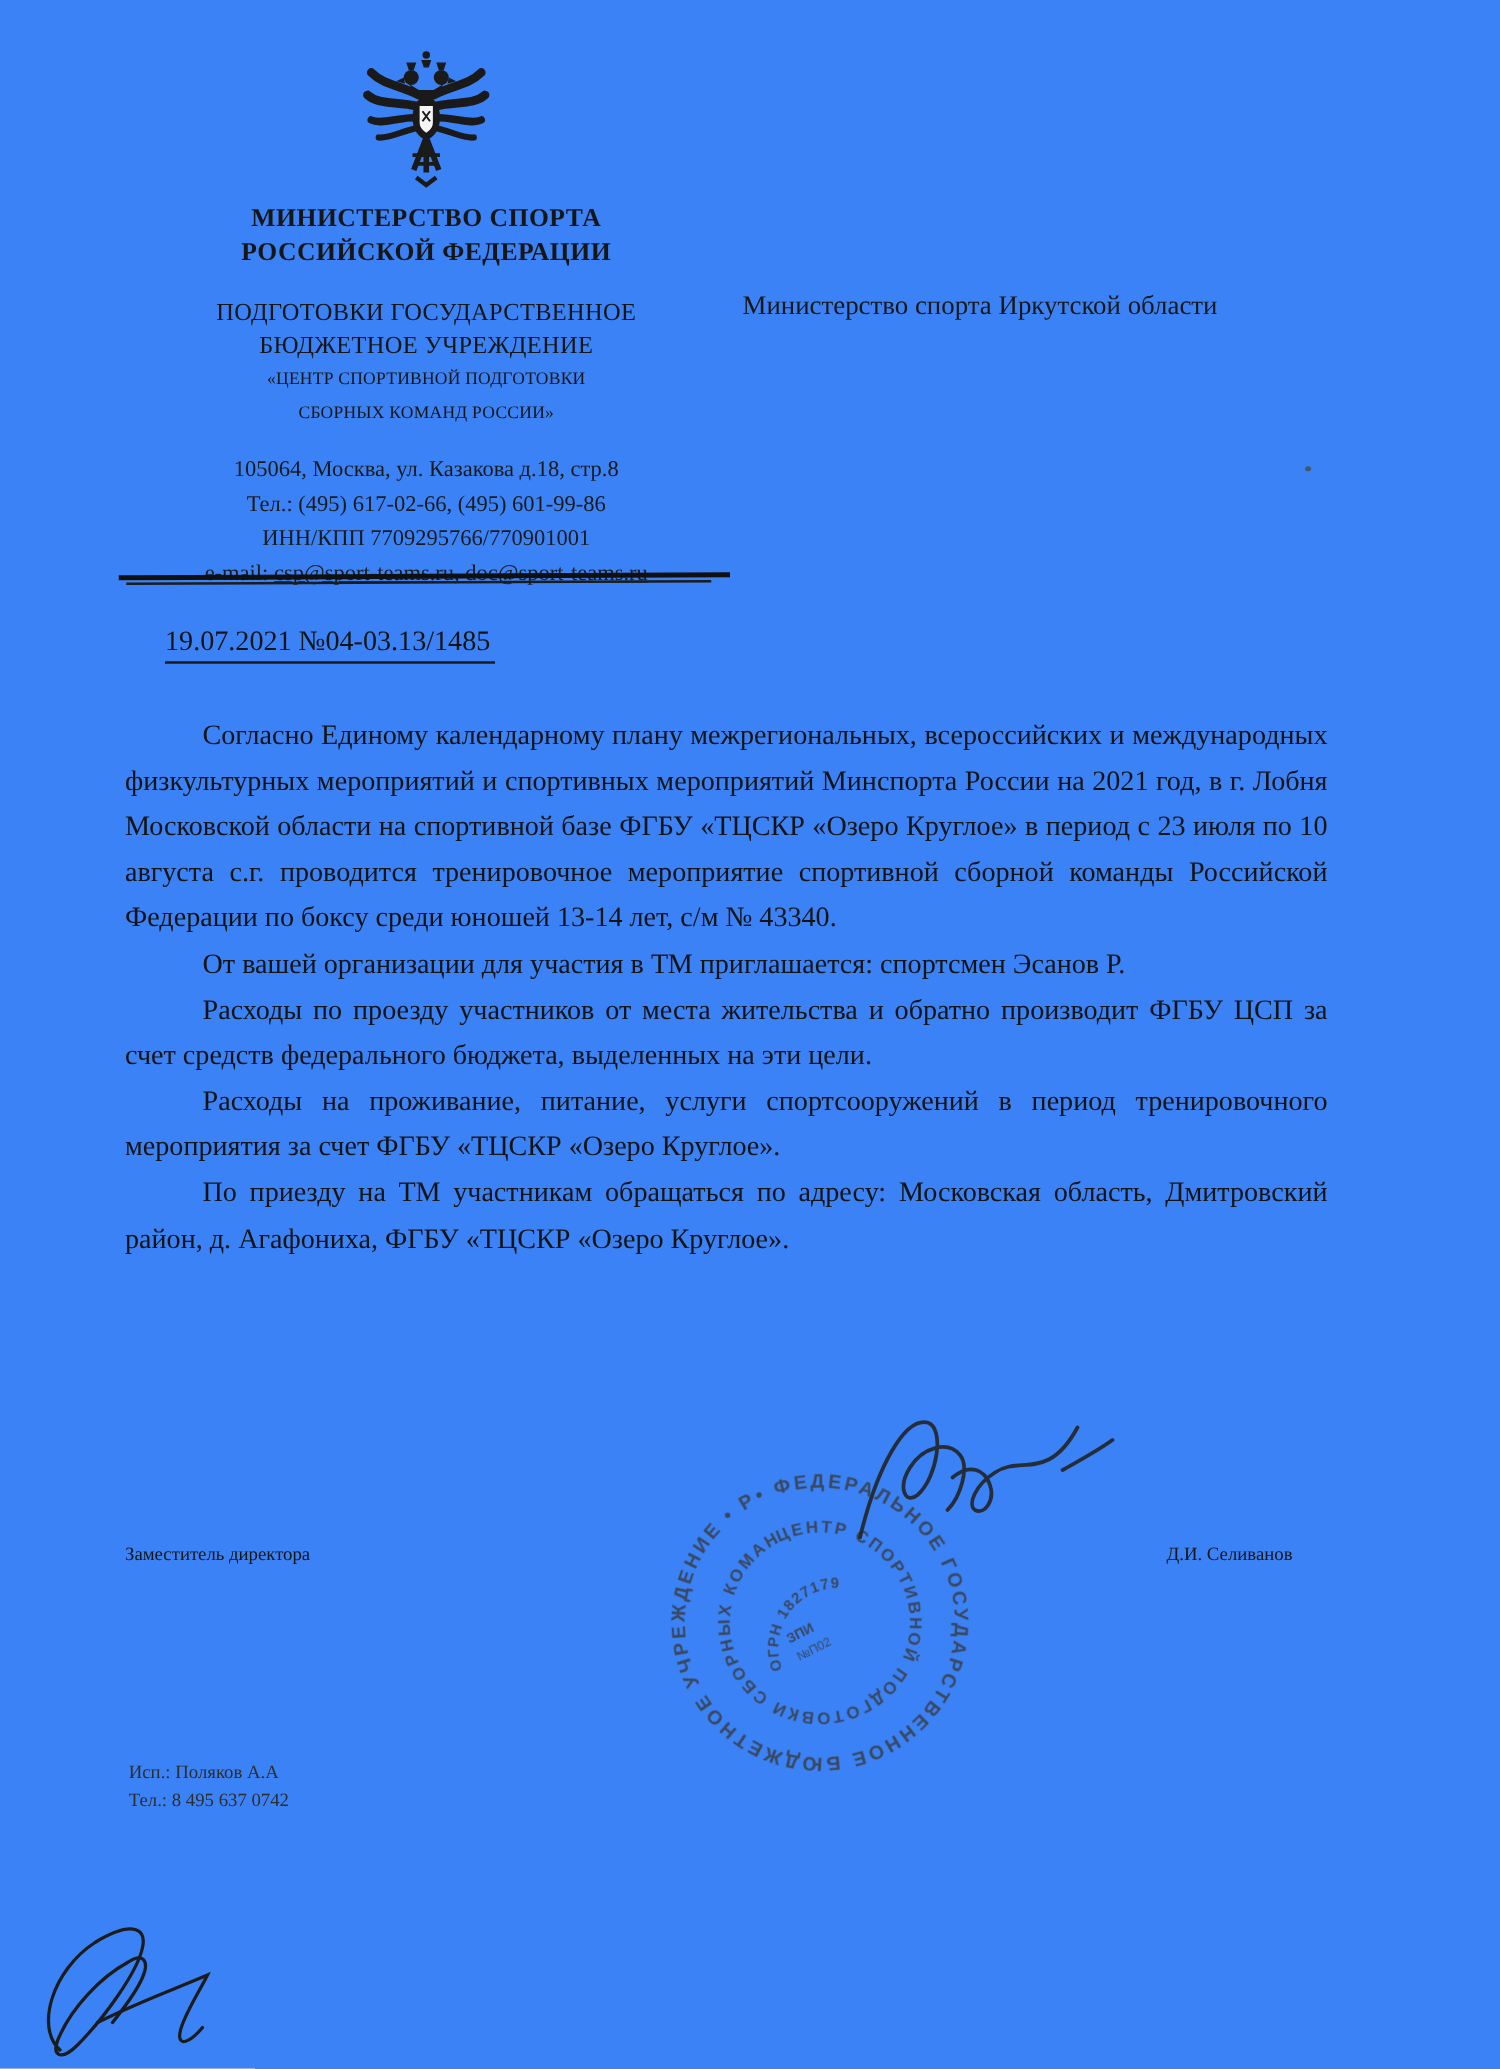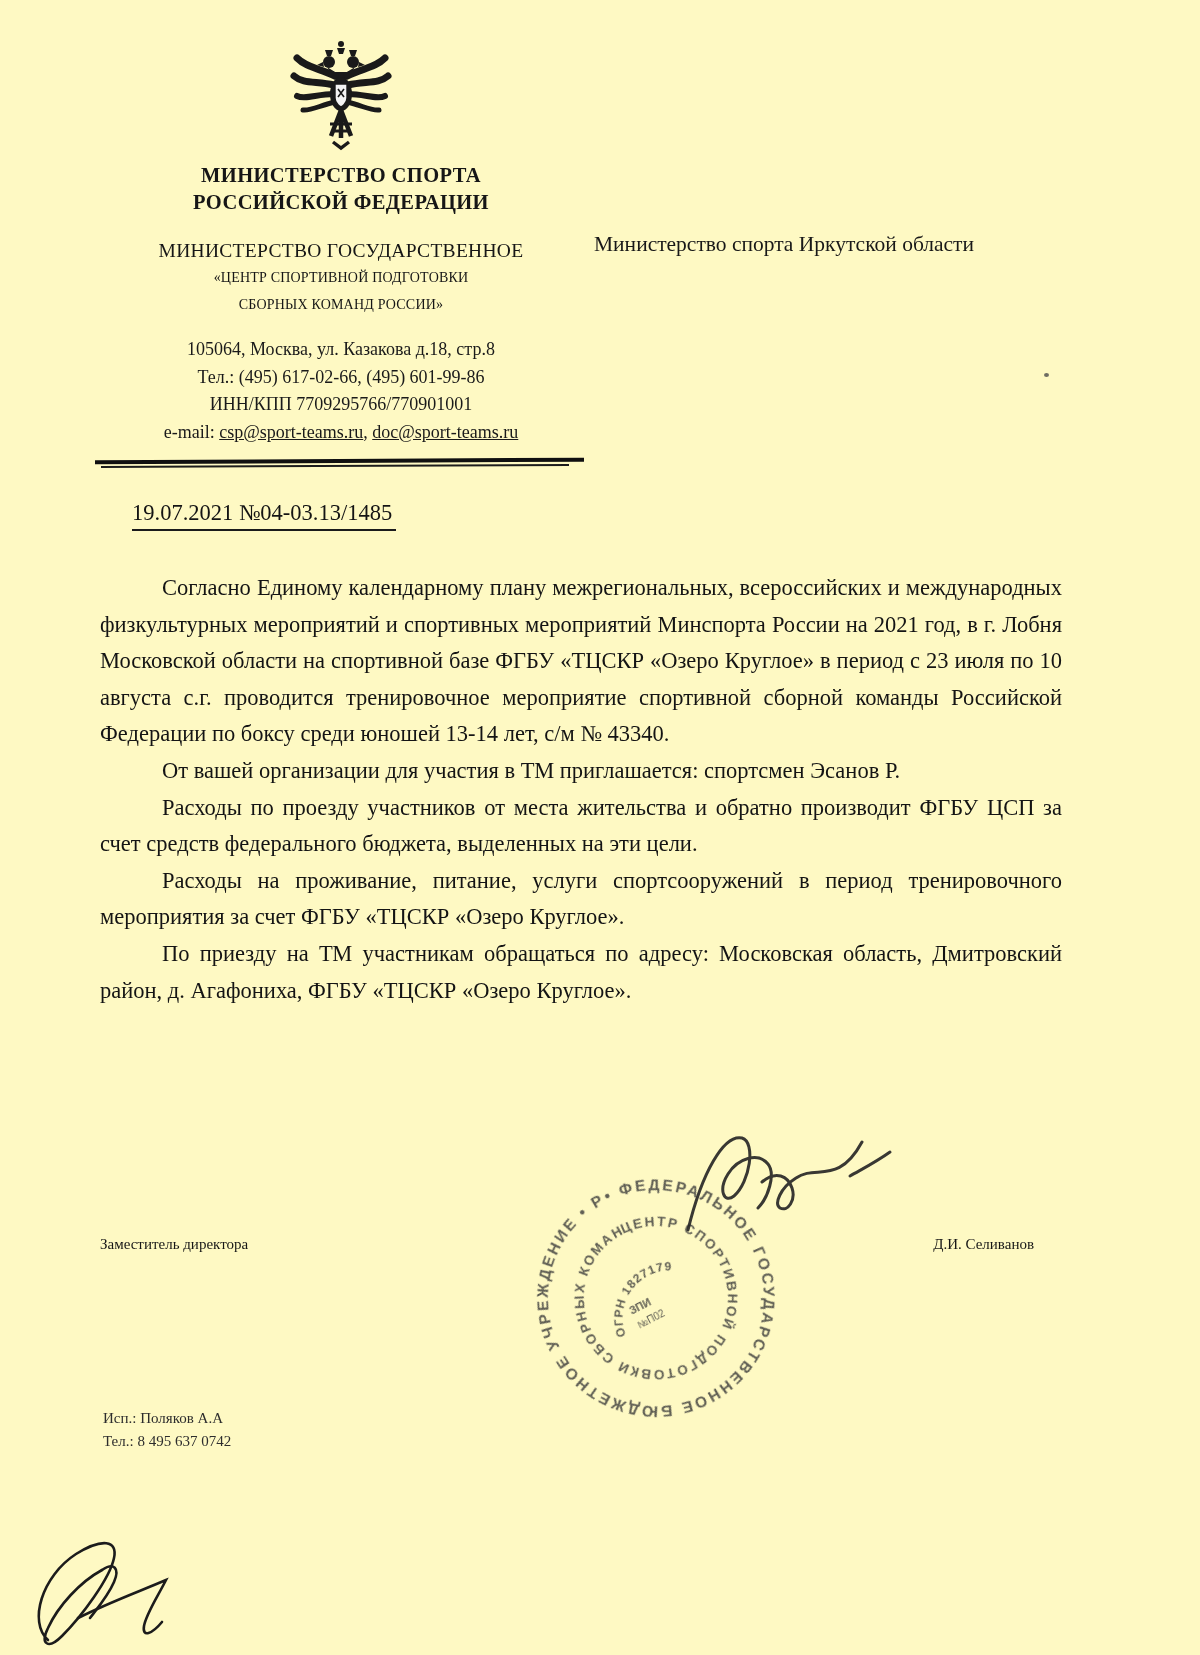--- a/index.html
+++ b/index.html
@@ -1,19 +1,19 @@
 <!DOCTYPE html>
 <html lang="ru"><head>
 <meta charset="utf-8">
 <style>
   * { margin:0; padding:0; box-sizing:border-box; }
   html,body { background:#ffffff; }
   .page {
     position:relative; width:1200px; height:1655px; margin:0 auto;
-    background:#fef9c3; overflow:hidden;
+    background:#3b82f6; overflow:hidden;
     font-family:"Liberation Serif","DejaVu Serif",serif; color:#1c1c1c;
   }
   
   .letterhead {
     position:absolute; left:95px; top:38px; width:492px; text-align:center;
     color:#161616;
   }
   .coat { display:block; margin:0 auto 6px auto; }
   .lh-ministry { font-weight:bold; font-size:20.5px; line-height:27px; letter-spacing:.4px; }
   .lh-orgtype  { margin-top:22px; font-size:19.5px; line-height:26px; letter-spacing:.3px; }
@@ -94,21 +94,22 @@
 
         <path d="M52 72 L42 98 M52 72 L52 100 M52 72 L62 98" fill="none" stroke-width="4.5"></path>
         <path d="M41 86 L63 86 M43 93 L61 93" fill="none" stroke-width="3"></path>
         <path d="M44 104 L52 110 L60 104" fill="none" stroke-width="3.4"></path>
       </g>
     </svg>
 
     <div class="lh-ministry">МИНИСТЕРСТВО СПОРТА</div>
     <div class="lh-ministry">РОССИЙСКОЙ ФЕДЕРАЦИИ</div>
 
-    <div class="lh-orgtype">МИНИСТЕРСТВО ГОСУДАРСТВЕННОЕ</div>
+    <div class="lh-orgtype">ПОДГОТОВКИ ГОСУДАРСТВЕННОЕ</div>
+    <div class="lh-orgtype" style="margin-top:0;">БЮДЖЕТНОЕ УЧРЕЖДЕНИЕ</div>
     <div class="lh-orgname">«ЦЕНТР СПОРТИВНОЙ ПОДГОТОВКИ</div>
     <div class="lh-orgname">СБОРНЫХ КОМАНД РОССИИ»</div>
 
     <div class="lh-contacts">
       <div>105064, Москва, ул. Казакова д.18, стр.8</div>
       <div>Тел.: (495) 617-02-66, (495) 601-99-86</div>
       <div>ИНН/КПП 7709295766/770901001</div>
       <div><span>e-mail: </span><a href="#">csp@sport-teams.ru</a><span>, </span><a href="#">doc@sport-teams.ru</a></div>
     </div>
   </div>

